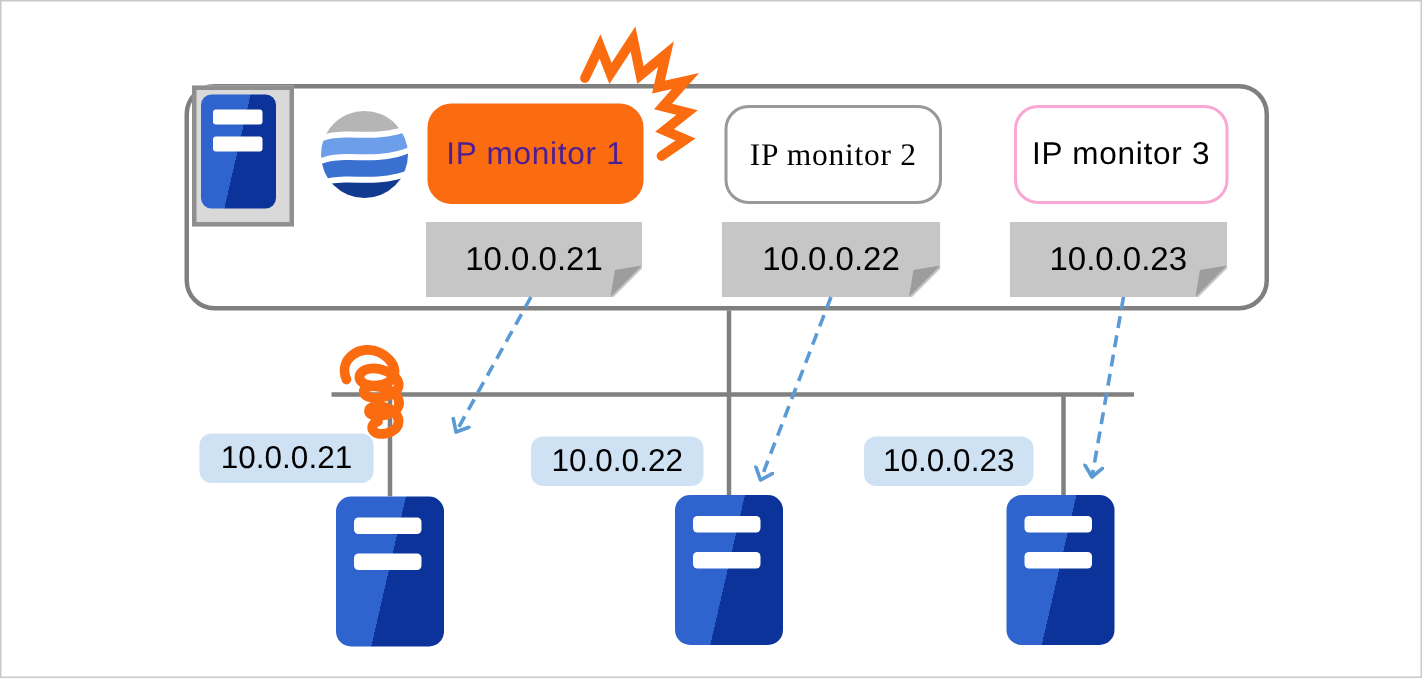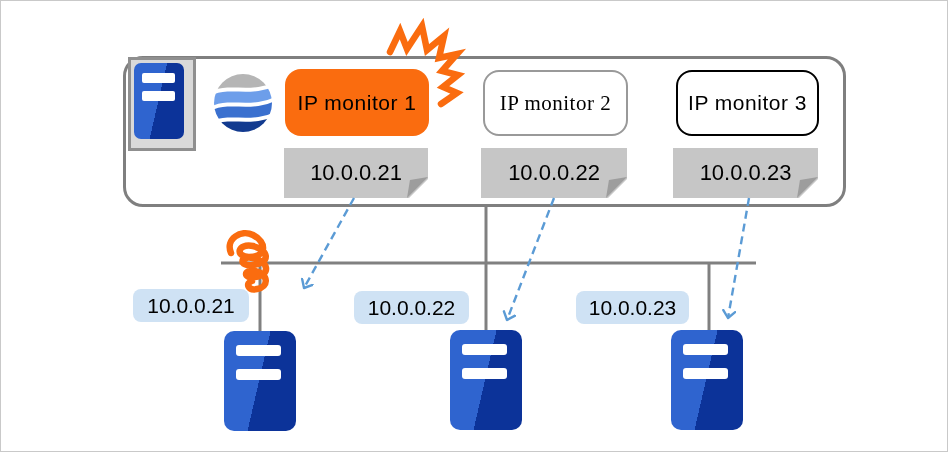--- a/index.html
+++ b/index.html
@@ -35,23 +35,23 @@
   .s1{left:223px;top:330px;}
   .s2{left:449px;top:329px;}
   .s3{left:670px;top:329px;}
   
   .globe{position:absolute;left:210px;top:70px;}
   
   .monitor{
     position:absolute;display:flex;align-items:center;justify-content:center;
     font-size:21px;box-sizing:border-box;border-radius:16px;letter-spacing:.5px;
   }
-  .m1{left:284px;top:68px;width:144px;height:67px;background:#fa6c0f;color:#000000;}
+  .m1{left:284px;top:68px;width:144px;height:67px;background:#fa6c0f;color:#4c1d95;}
   .m2{left:482px;top:69px;width:145px;height:66px;background:#fff;border:2px solid #999;font-family:Liberation Serif, serif;}
-  .m3{left:675px;top:69px;width:143px;height:66px;background:#fff;border:2px solid #000000;}
+  .m3{left:675px;top:69px;width:143px;height:66px;background:#fff;border:2px solid #f9a8d4;}
   
   .tag{
     position:absolute;top:147px;height:50px;background:#c6c6c6;
     display:flex;align-items:center;justify-content:center;font-size:22px;
     clip-path:polygon(0 0,100% 0,100% calc(100% - 19px),calc(100% - 19px) 100%,0 100%);
   }
   .tag .flap{
     position:absolute;right:0;bottom:0;width:21px;height:21px;background:#9d9d9d;
     clip-path:polygon(0 100%,100% 0,14% 14%);
   }

